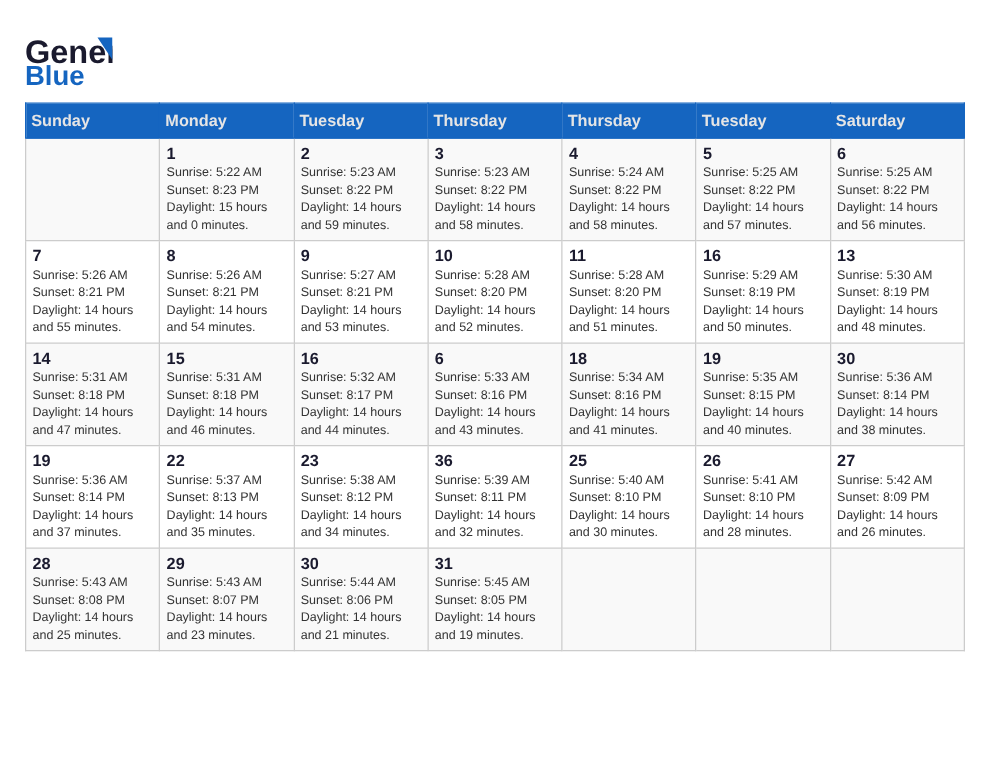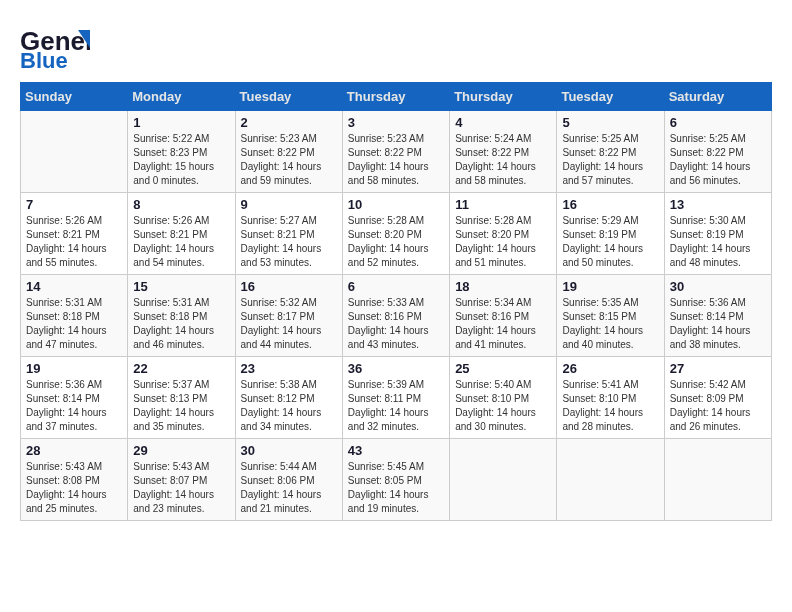--- a/index.html
+++ b/index.html
@@ -237,21 +237,21 @@
         </td>
         <td>
           <span class="day-number">29</span>
           <div class="cell-text">Sunrise: 5:43 AM<br>Sunset: 8:07 PM<br>Daylight: 14 hours and 23 minutes.</div>
         </td>
         <td>
           <span class="day-number">30</span>
           <div class="cell-text">Sunrise: 5:44 AM<br>Sunset: 8:06 PM<br>Daylight: 14 hours and 21 minutes.</div>
         </td>
         <td>
-          <span class="day-number">43</span>
+          <span class="day-number">31</span>
           <div class="cell-text">Sunrise: 5:45 AM<br>Sunset: 8:05 PM<br>Daylight: 14 hours and 19 minutes.</div>
         </td>
         <td></td>
         <td></td>
         <td></td>
       </tr>
     </tbody>
 </table>
 
 </body></html>

